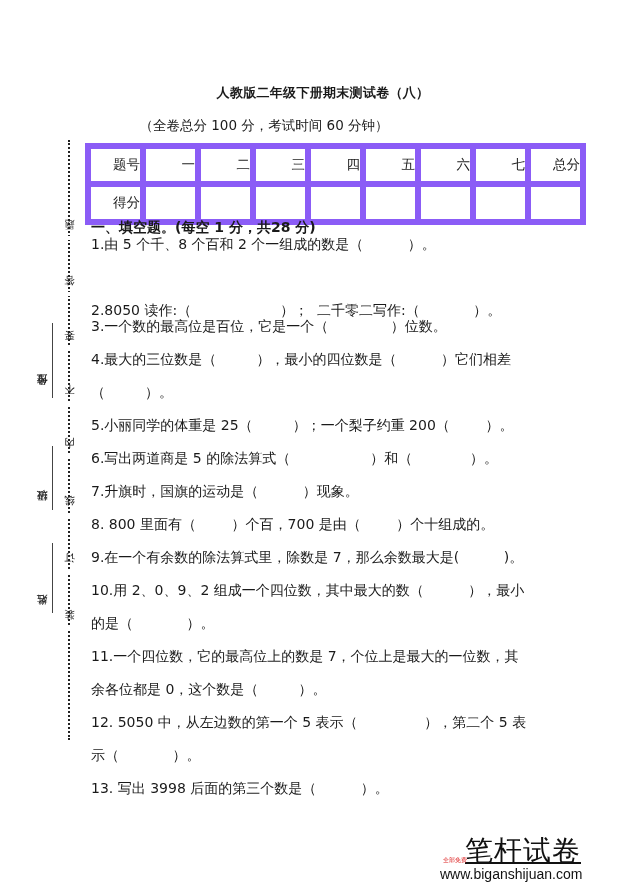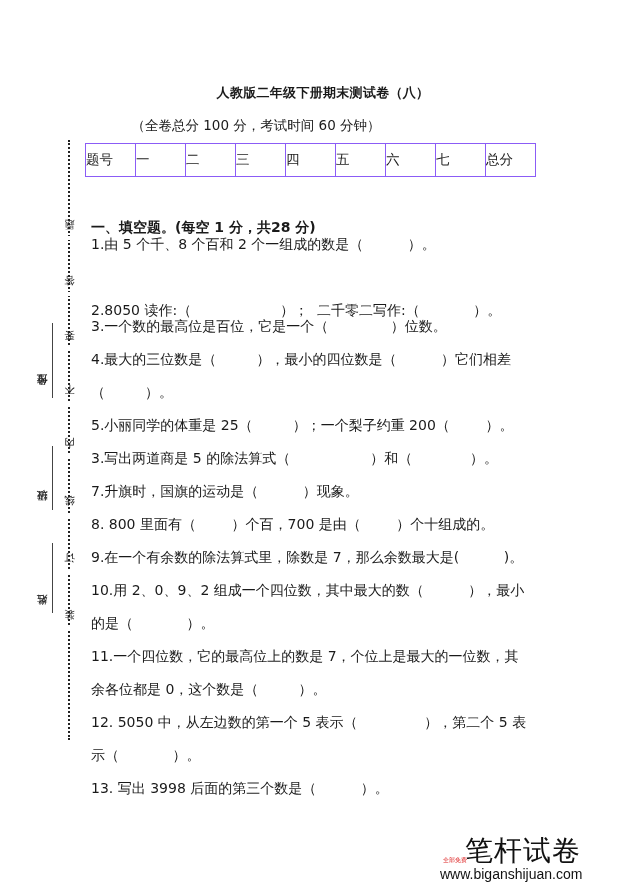--- a/index.html
+++ b/index.html
@@ -1,36 +1,36 @@
 <!DOCTYPE html>
 <html><head>
 <meta charset="utf-8">
 <style>
   html, body { margin: 0; padding: 0; background: #ffffff; }
   body { width: 626px; height: 892px; position: relative; overflow: hidden;
          font-family: "DejaVu Sans", "Liberation Sans", sans-serif; color: #1a1a1a; }
   .title { position: absolute; left: 10px; width: 626px; top: 84px; text-align: center;
            font-size: 13px; font-weight: bold; letter-spacing: 0.3px; }
-  .subtitle { position: absolute; left: 8px; width: 496px; top: 117px; text-align: center;
+  .subtitle { position: absolute; left: 16px; width: 496px; top: 117px; text-align: center;
               font-size: 13.5px; }
   table.score { position: absolute; left: 85px; top: 143px; border-collapse: collapse; }
-  table.score td { border: 1px solid #8b5cf6; width: 49px; height: 32px; text-align: left;
+  table.score td { border: 6px solid #8b5cf6; width: 49px; height: 32px; text-align: right;
                    font-size: 13.5px; padding: 0; }
   table.score td.lbl { width: 49px; }
   .q { position: absolute; left: 91px; font-size: 14px; white-space: pre; }
   .section { font-weight: bold; }
   .dotline { position: absolute; left: 68px; top: 140px; height: 600px;
              border-left: 2px dotted #222; }
   .vlabel { position: absolute; font-size: 11px; color: #222; background: #fff;
             writing-mode: vertical-rl; transform: rotate(180deg); padding: 2px 0; }
   .vchar { position: absolute; left: 62px; font-size: 10.5px; background: #fff;
            writing-mode: vertical-rl; transform: rotate(180deg); padding: 2px 0; color:#222; }
   .vline { position: absolute; left: 52px; border-left: 1px solid #444; }
   .logo { position: absolute; left: 440px; top: 832px; }
-  .logo-cn { position: absolute; left: 25px; top: 0; font-size: 28px; font-family: "DejaVu Sans", sans-serif; letter-spacing: 1px; color:#111; white-space: nowrap;}
+  .logo-cn { position: absolute; left: 25px; top: 0; font-size: 28px; font-family: "DejaVu Sans", sans-serif; letter-spacing: 1px; color:#111; white-space: nowrap; text-decoration: underline;}
   .logo-free { position: absolute; left: 3px; top: 24px; font-size: 6px; color: #d22; white-space: nowrap; }
   .logo-url { position: absolute; left: 0; top: 34px; font-size: 14px; font-family: Liberation Sans, sans-serif; color:#111; white-space: nowrap; }
 </style>
 </head>
 <body>
 
 <div class="title">人教版二年级下册期末测试卷（八）</div>
 <div class="subtitle">（全卷总分 100 分，考试时间 60 分钟）</div>
 
 <table class="score">
@@ -38,20 +38,31 @@
       <tr>
     <td class="lbl">题号</td>
     <td>一</td>
     <td>二</td>
     <td>三</td>
     <td>四</td>
     <td>五</td>
     <td>六</td>
     <td>七</td>
     <td>总分</td>
+  </tr>
+  <tr>
+    <td class="lbl">得分</td>
+    <td></td>
+    <td></td>
+    <td></td>
+    <td></td>
+    <td></td>
+    <td></td>
+    <td></td>
+    <td></td>
   </tr>
 </tbody>
   </table>
 
 <div class="dotline"></div>
 <div class="vchar" style="top:236px">题</div>
 <div class="vchar" style="top:292px">答</div>
 <div class="vchar" style="top:347px">要</div>
 <div class="vchar" style="top:401px">不</div>
 <div class="vchar" style="top:455px">内</div>
@@ -66,21 +77,21 @@
 <div class="vline" style="top:543px; height:70px"></div>
 <div class="vlabel" style="left:36px; top:612px">姓名</div>
 
 <div class="q section" style="top:219px">一、填空题。(每空 1 分，共28 分)</div>
 <div class="q" style="top:236px">1.由 5 个千、8 个百和 2 个一组成的数是（          ）。</div>
 <div class="q" style="top:302px">2.8050 读作:（                    ）；  二千零二写作:（            ）。</div>
 <div class="q" style="top:318px">3.一个数的最高位是百位，它是一个（              ）位数。</div>
 <div class="q" style="top:351px">4.最大的三位数是（         ），最小的四位数是（          ）它们相差</div>
 <div class="q" style="top:384px">（         ）。</div>
 <div class="q" style="top:417px">5.小丽同学的体重是 25（         ）；一个梨子约重 200（        ）。</div>
-<div class="q" style="top:450px">3.写出两道商是 5 的除法算式（                  ）和（             ）。</div>
+<div class="q" style="top:450px">6.写出两道商是 5 的除法算式（                  ）和（             ）。</div>
 <div class="q" style="top:483px">7.升旗时，国旗的运动是（          ）现象。</div>
 <div class="q" style="top:516px">8. 800 里面有（        ）个百，700 是由（        ）个十组成的。</div>
 <div class="q" style="top:549px">9.在一个有余数的除法算式里，除数是 7，那么余数最大是(          )。</div>
 <div class="q" style="top:582px">10.用 2、0、9、2 组成一个四位数，其中最大的数（          ），最小</div>
 <div class="q" style="top:615px">的是（            ）。</div>
 <div class="q" style="top:648px">11.一个四位数，它的最高位上的数是 7，个位上是最大的一位数，其</div>
 <div class="q" style="top:681px">余各位都是 0，这个数是（         ）。</div>
 <div class="q" style="top:714px">12. 5050 中，从左边数的第一个 5 表示（               ），第二个 5 表</div>
 <div class="q" style="top:747px">示（            ）。</div>
 <div class="q" style="top:780px">13. 写出 3998 后面的第三个数是（          ）。</div>

